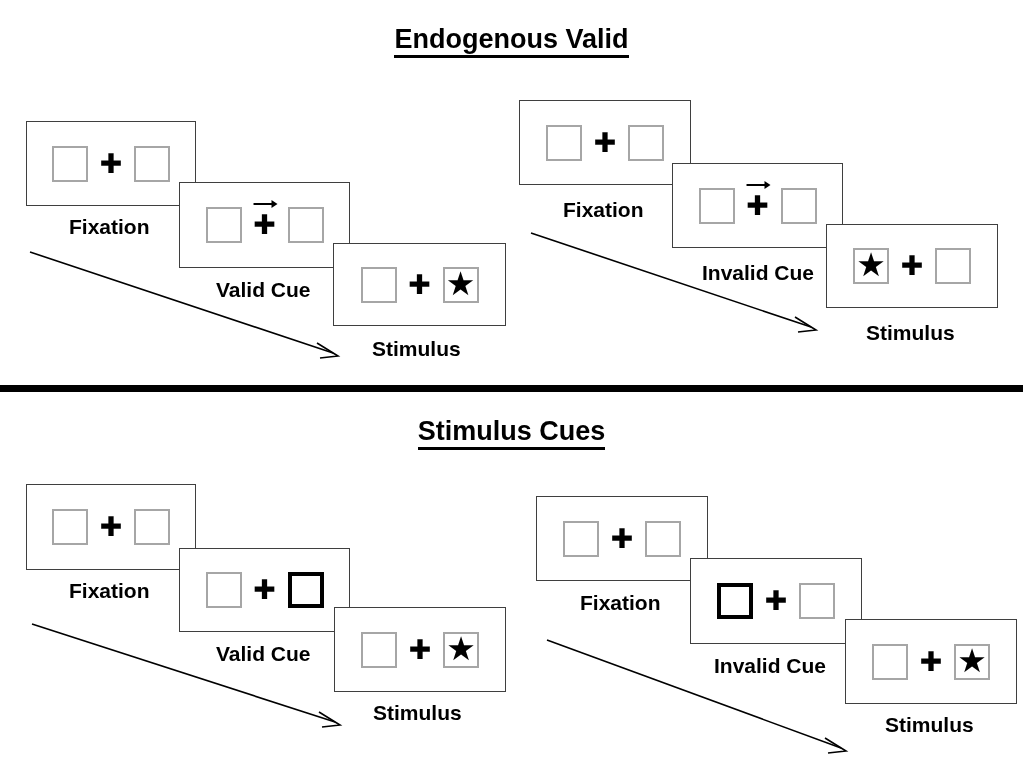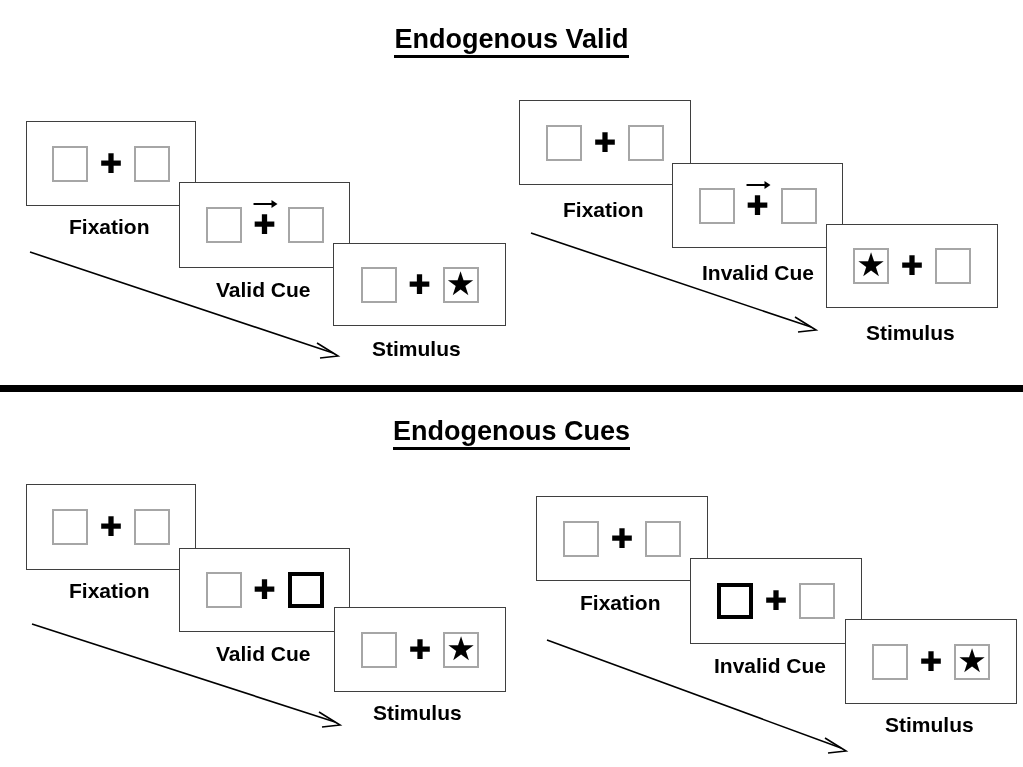--- a/index.html
+++ b/index.html
@@ -216,21 +216,21 @@
 <div class="panel-label" style="left:866px; top:321px;">Stimulus</div>
 
 <svg class="flow-arrow" style="left:529px; top:229px;" width="295" height="108" viewBox="0 0 295 108">
   <line x1="2" y1="4" x2="282" y2="98" stroke="#000" stroke-width="1.6"></line>
   <polyline points="266,88 287,101 269,103" fill="none" stroke="#000" stroke-width="1.6"></polyline>
 </svg>
 
 <div class="divider"></div>
 
 <div class="section-title" id="title-exogenous">
-  <span>Endogenous Cues</span>
+  <span>Stimulus Cues</span>
 </div>
 
 <div class="panel" style="left:26px; top:484px; width:170px; height:86px;">
   <div class="panel-inner">
     <div class="sbox"></div>
     <div class="center">
       <div class="plus">✚</div>
     </div>
     <div class="sbox"></div>
   </div>

